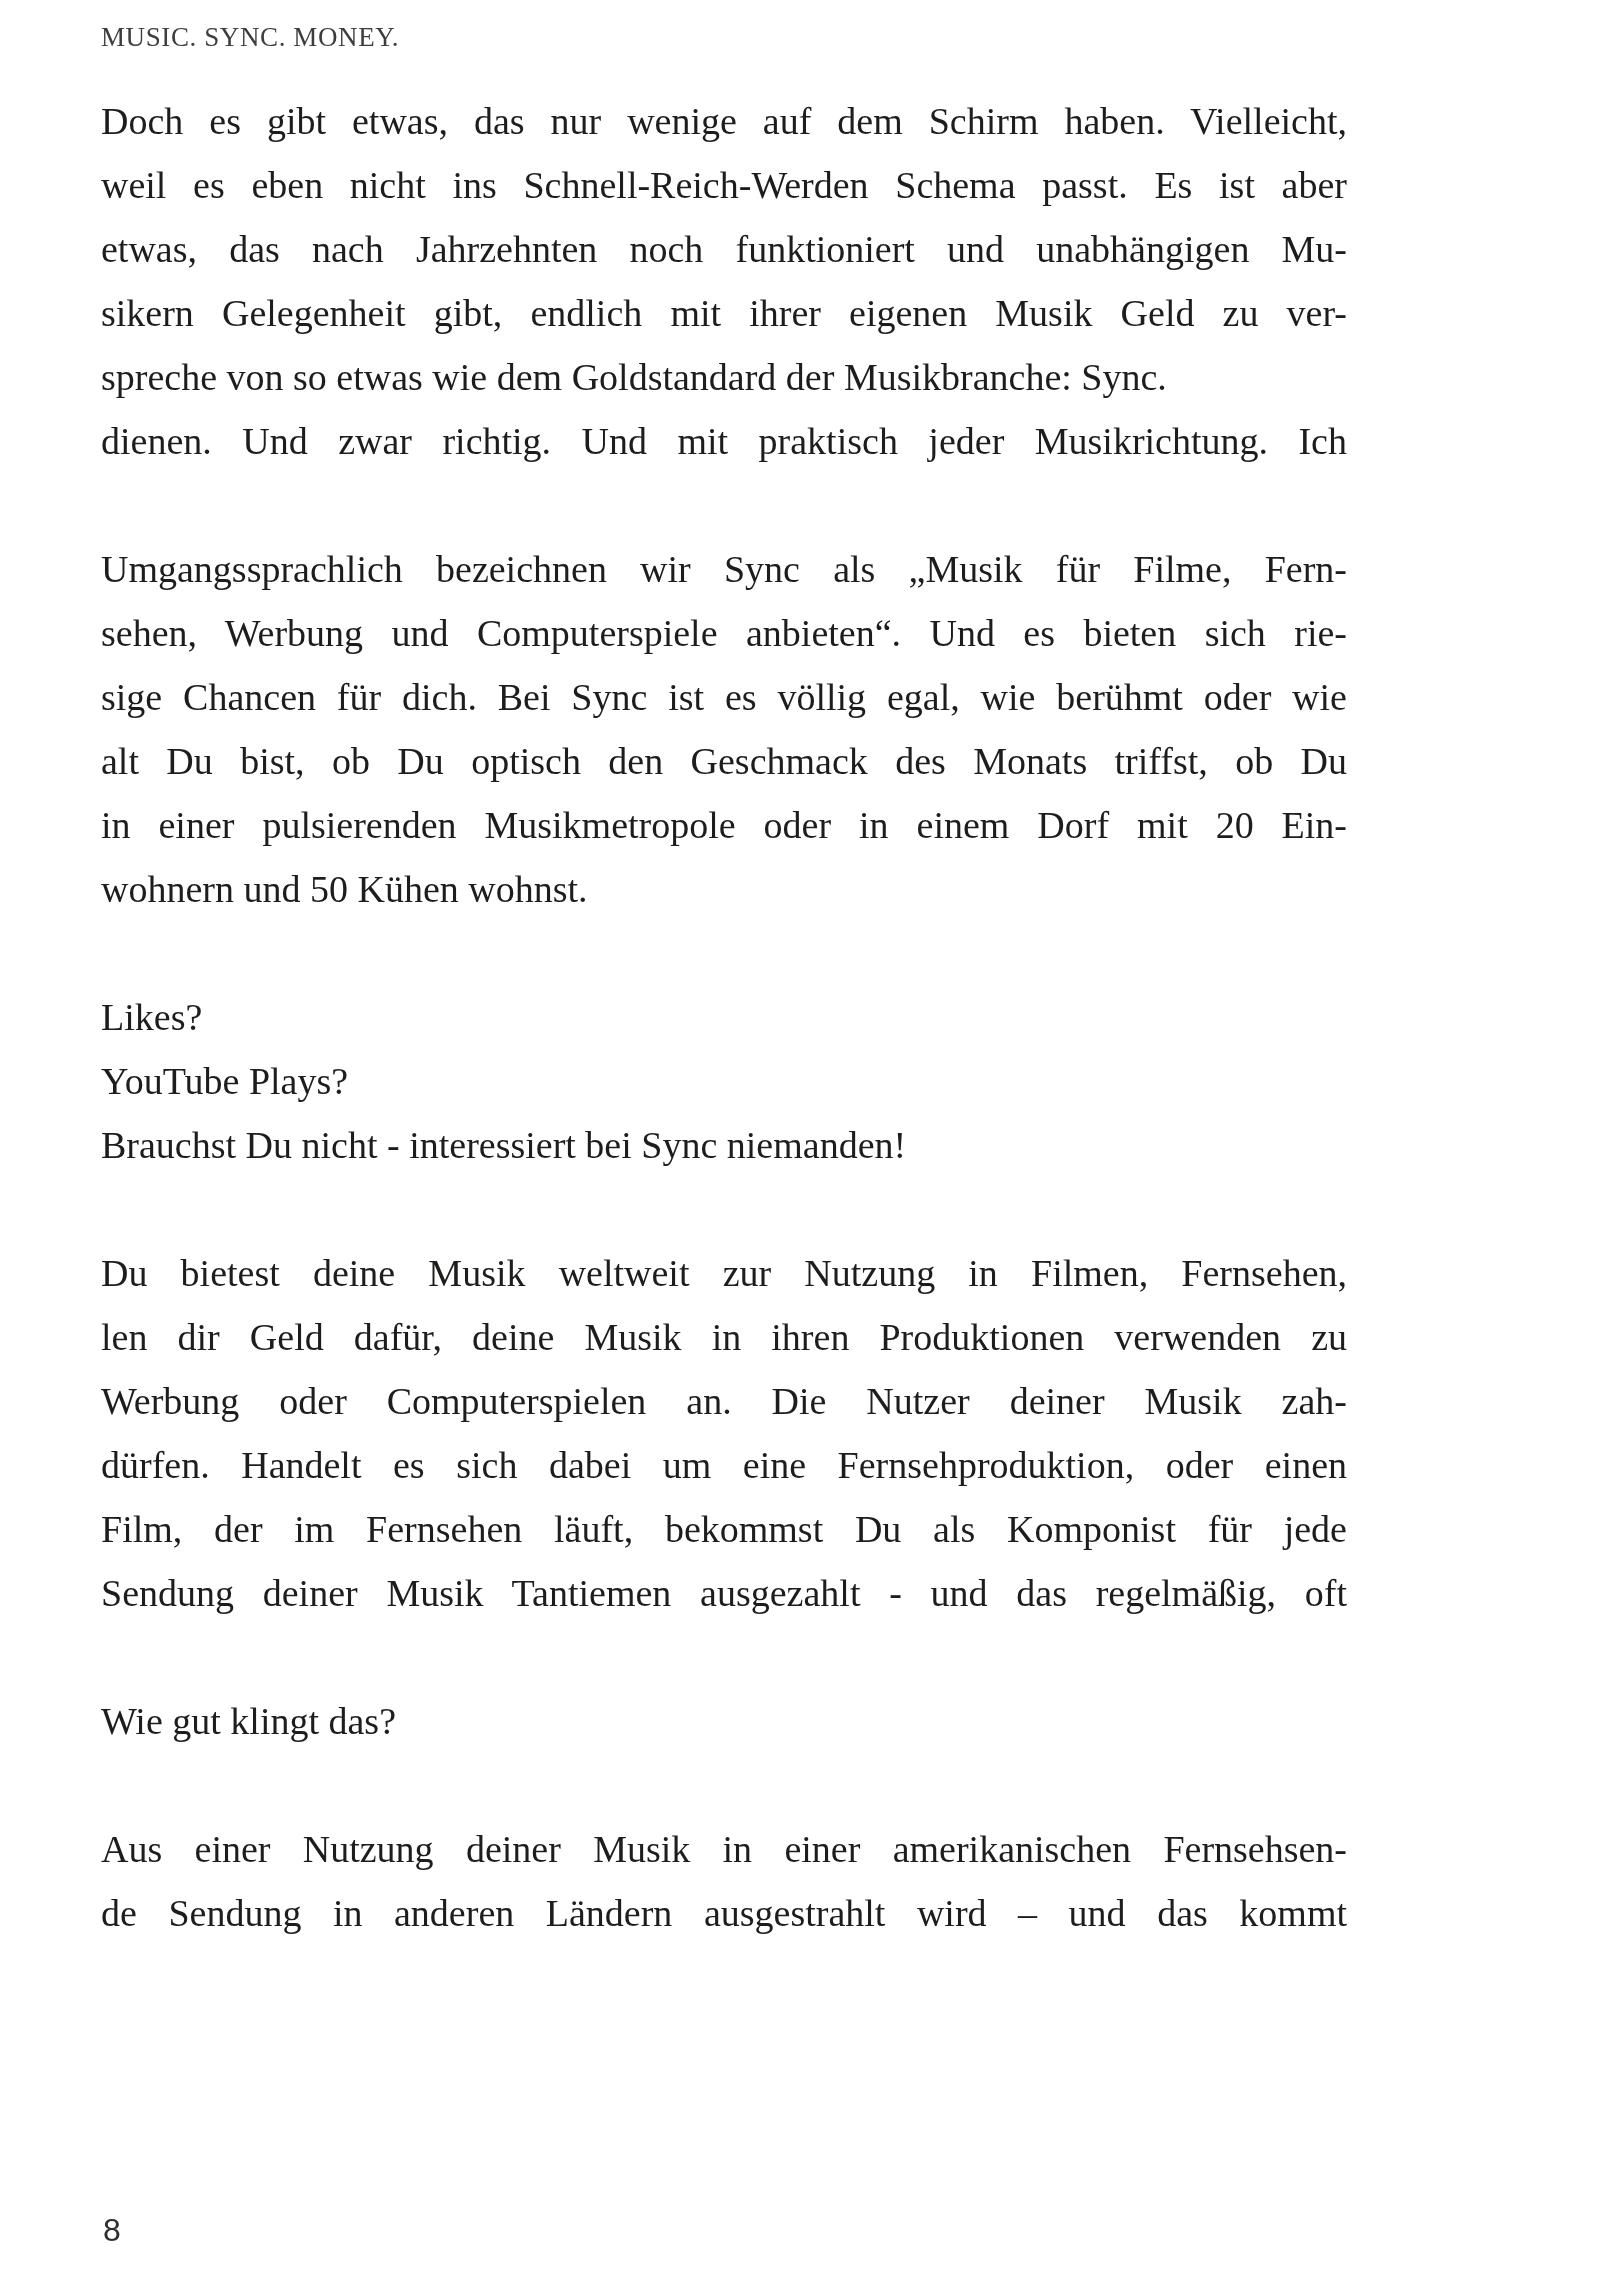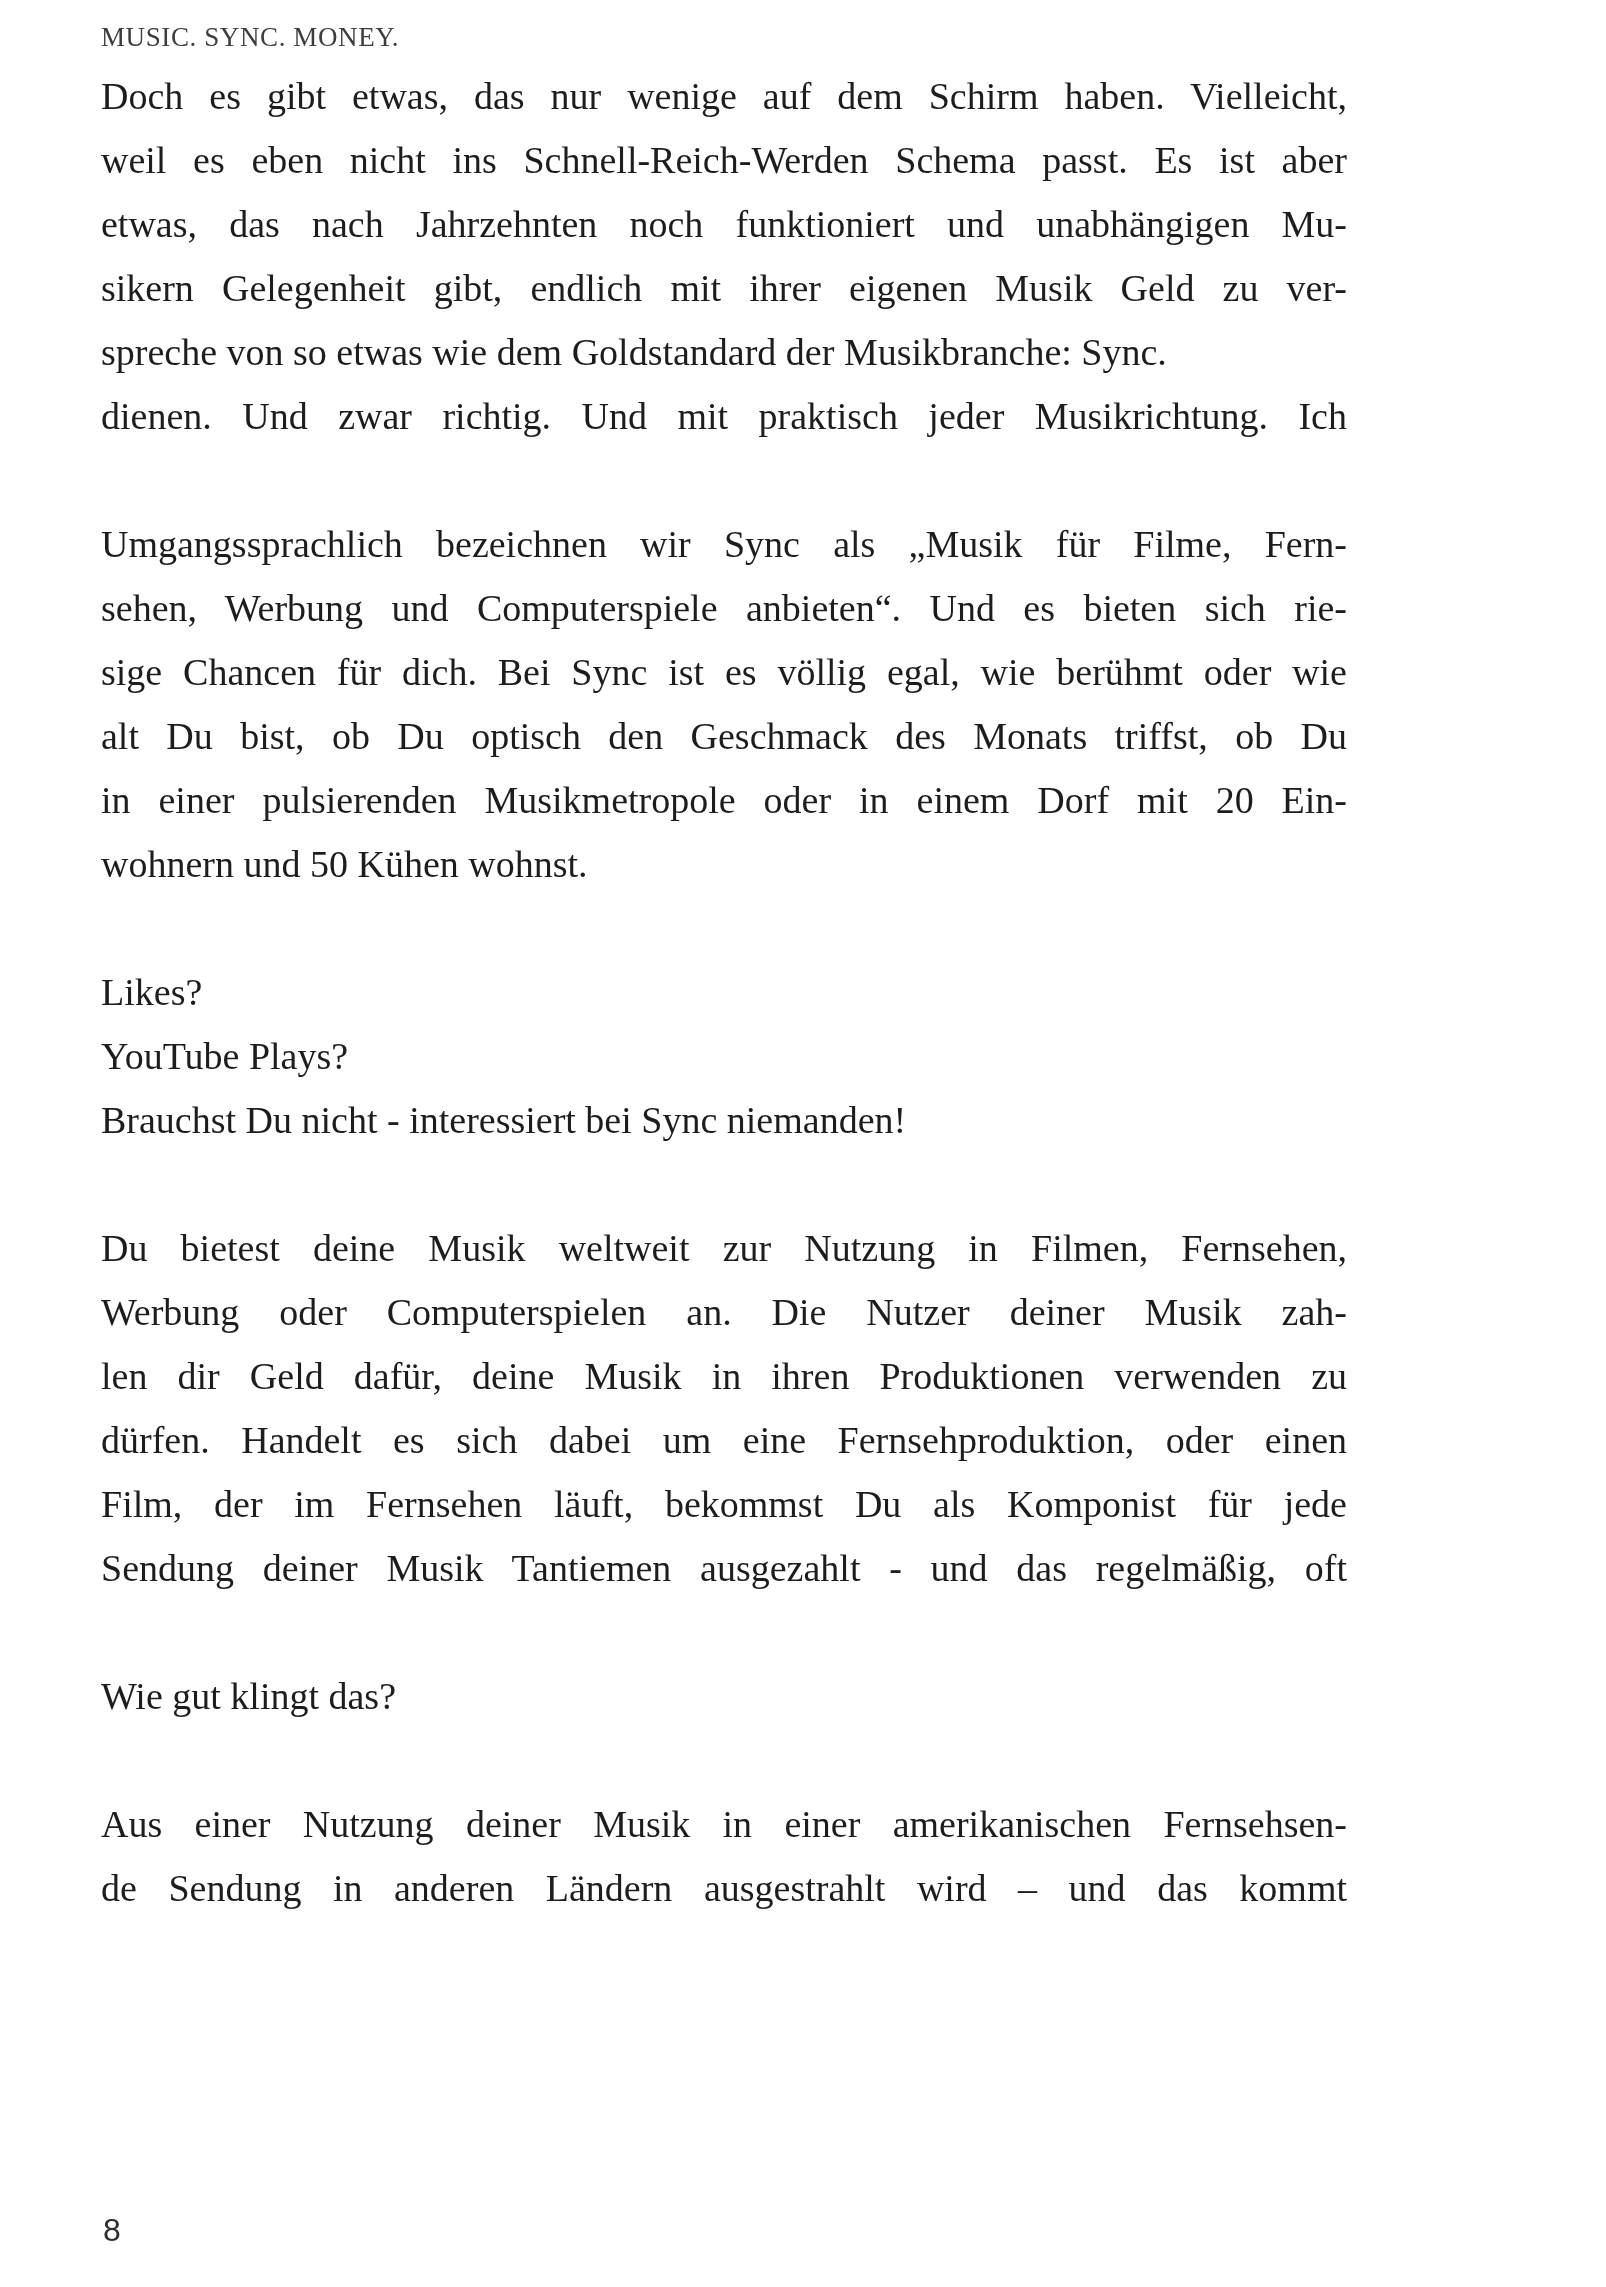--- a/index.html
+++ b/index.html
@@ -18,21 +18,21 @@
     left: 101px;
     top: 21.5px;
     font-family: Liberation Serif, serif;
     font-size: 27px;
     letter-spacing: 0.6px;
     color: #3d3d3d;
   }
   .page-body {
     position: absolute;
     left: 101px;
-    top: 64px;
+    top: 89px;
     width: 1246px;
   }
   .para {
     margin: 0 0 64px 0;
   }
   .para:last-child {
     margin-bottom: 0;
   }
   .line {
     font-family: "Liberation Serif", serif;
@@ -75,22 +75,22 @@
       <div class="line just">in einer pulsierenden Musikmetropole oder in einem Dorf mit 20 Ein-</div>
       <div class="line">wohnern und 50 Kühen wohnst.</div>
     </div>
     <div class="para">
       <div class="line">Likes?</div>
       <div class="line">YouTube Plays?</div>
       <div class="line">Brauchst Du nicht - interessiert bei Sync niemanden!</div>
     </div>
     <div class="para">
       <div class="line just">Du bietest deine Musik weltweit zur Nutzung in Filmen, Fernsehen,</div>
+      <div class="line just">len dir Geld dafür, deine Musik in ihren Produktionen verwenden zu</div>
       <div class="line just">Werbung oder Computerspielen an. Die Nutzer deiner Musik zah-</div>
-      <div class="line just">len dir Geld dafür, deine Musik in ihren Produktionen verwenden zu</div>
       <div class="line just">dürfen. Handelt es sich dabei um eine Fernsehproduktion, oder einen</div>
       <div class="line just">Film, der im Fernsehen läuft, bekommst Du als Komponist für jede</div>
       <div class="line just">Sendung deiner Musik Tantiemen ausgezahlt - und das regelmäßig, oft</div>
     </div>
     <div class="para">
       <div class="line">Wie gut klingt das?</div>
     </div>
     <div class="para">
       <div class="line just">Aus einer Nutzung deiner Musik in einer amerikanischen Fernsehsen-</div>
       <div class="line just">de Sendung in anderen Ländern ausgestrahlt wird – und das kommt</div>

